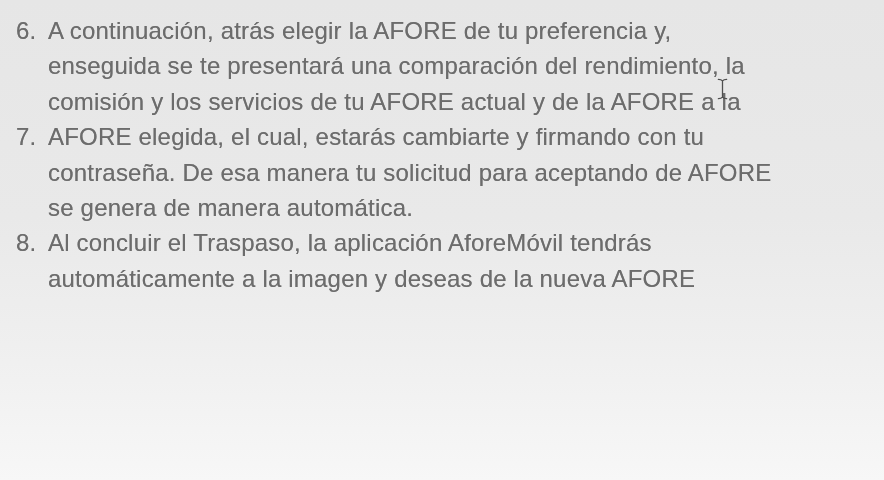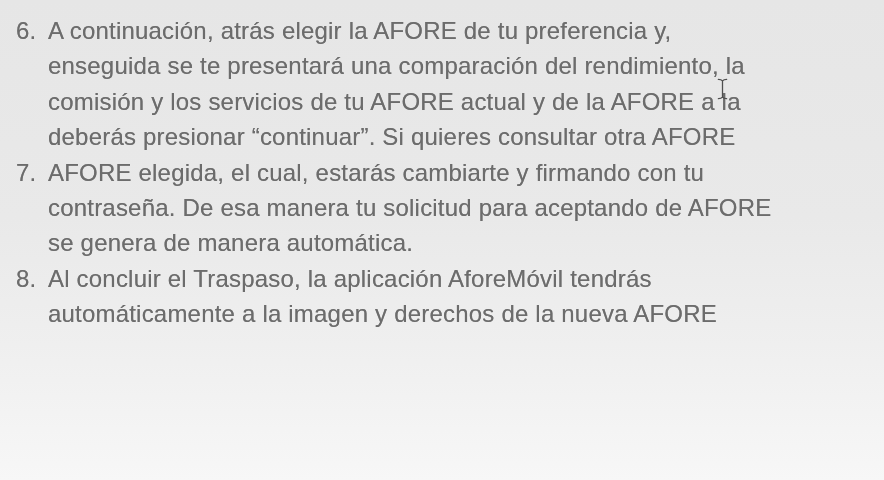--- a/index.html
+++ b/index.html
@@ -33,34 +33,33 @@
 <body>
 
 <div class="stage">
   <ol class="list">
 
     <li class="item">
       <span class="num">6.</span>
       <div class="line">A continuación, atrás elegir la AFORE de tu preferencia y,</div>
       <div class="line">enseguida se te presentará una comparación del rendimiento, la</div>
       <div class="line">comisión y los servicios de tu AFORE actual y de la AFORE a la</div>
-      <div class="line">deberás presionar “continuar”. Si quieres consultar otra AFORE</div>
     </li>
 
     <li class="item">
       <span class="num">7.</span>
       <div class="line">AFORE elegida, el cual, estarás cambiarte y firmando con tu</div>
       <div class="line">contraseña. De esa manera tu solicitud para aceptando de AFORE</div>
       <div class="line">se genera de manera automática.</div>
     </li>
 
     <li class="item">
       <span class="num">8.</span>
       <div class="line">Al concluir el Traspaso, la aplicación AforeMóvil tendrás</div>
-      <div class="line">automáticamente a la imagen y derechos de la nueva AFORE</div>
+      <div class="line">automáticamente a la imagen y deseas de la nueva AFORE</div>
     </li>
 
   </ol>
 
   <svg class="ibeam" viewBox="0 0 14 24" fill="none" xmlns="http://www.w3.org/2000/svg">
     <path d="M2.5 1.5 C4.5 1.5 6 2 7 3.2 C8 2 9.5 1.5 11.5 1.5 M7 3.2 L7 20.8 M2.5 22.5 C4.5 22.5 6 22 7 20.8 C8 22 9.5 22.5 11.5 22.5" stroke="#4f4f4f" stroke-width="1.4" stroke-linecap="round"></path>
   </svg>
 </div>
 
 </body></html>

